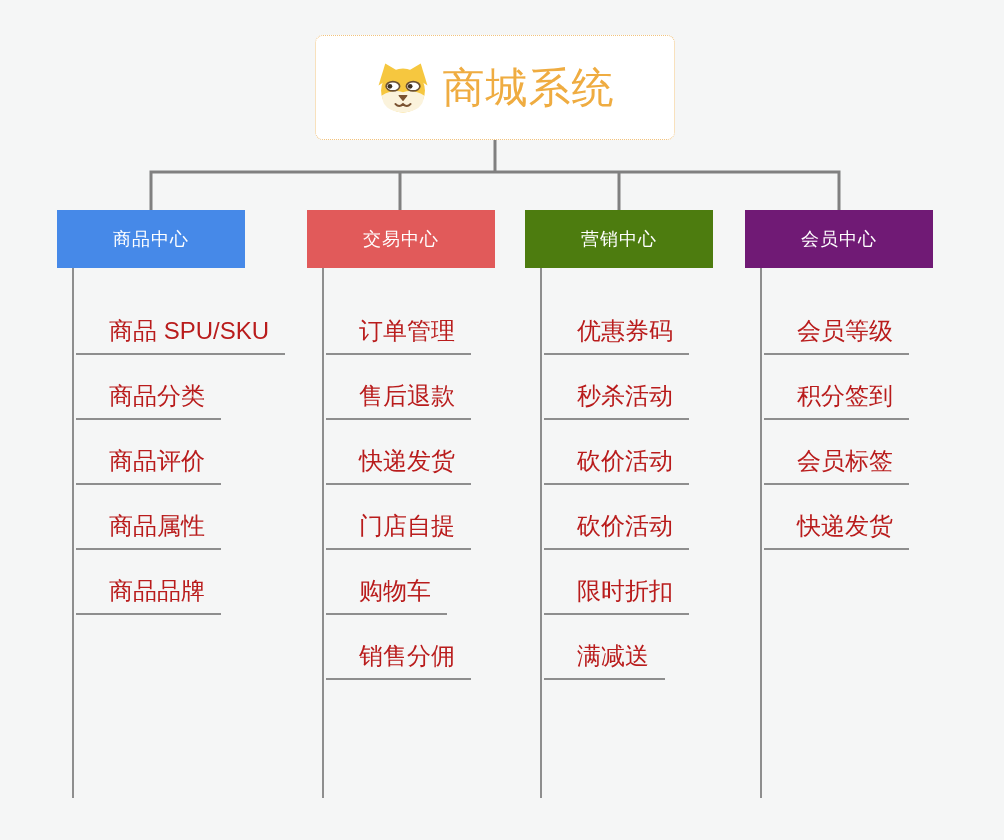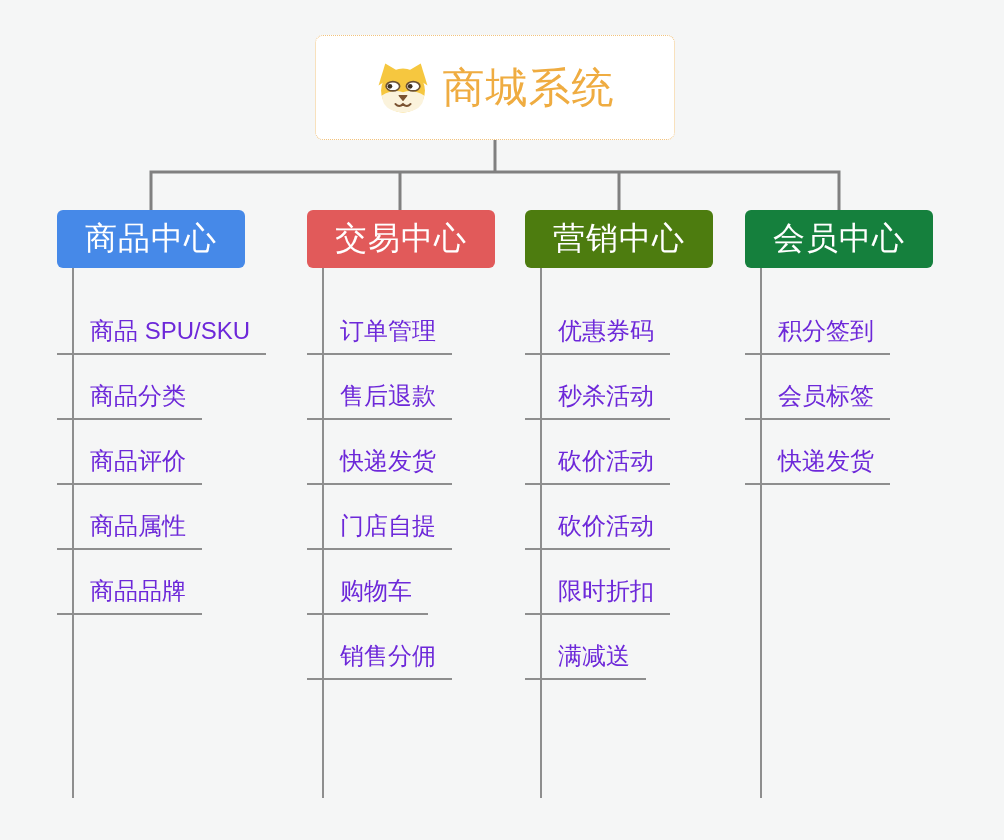--- a/index.html
+++ b/index.html
@@ -17,31 +17,31 @@
     border:1px dotted #f2c37d;border-radius:8px;
     display:flex;align-items:center;justify-content:center;gap:13px;
     cursor:pointer;
   }
   .root-title{font-size:42px;font-weight:500;color:#EFAC41;letter-spacing:1px;line-height:1;}
   .dog-icon{display:flex;align-items:center;}
   
   .branch{position:absolute;top:210px;width:188px;}
   .b0{left:57px}.b1{left:307px}.b2{left:525px}.b3{left:745px}
   .branch-box{
-    height:58px;border-radius:6px;
+    height:58px;border-radius:0;
     display:flex;align-items:center;justify-content:center;
-    color:#ffffff;font-size:32px;letter-spacing:1px;cursor:pointer;
+    color:#ffffff;font-size:18px;letter-spacing:1px;cursor:pointer;
   }
   .trunk{position:absolute;left:15px;top:58px;width:2px;height:530px;background:#8e8e8e;}
   .leaves{position:relative;}
   .leaf{height:65px;display:flex;align-items:flex-end;}
   .leaf:first-child{height:87px;}
   .leaf-line{
-    margin-left:0;border-bottom:2px solid #8e8e8e;
-    padding:0 16px 8px 33px;font-size:24px;color:#6d28d9;
+    margin-left:19px;border-bottom:2px solid #8e8e8e;
+    padding:0 16px 8px 33px;font-size:24px;color:#b91c1c;
     white-space:nowrap;line-height:1.15;cursor:pointer;
   }
 </style>
 </head>
 <body>
 
 <div class="canvas" style="background: rgb(245, 246, 246);">
 
   <svg class="connectors" width="1004" height="840" viewBox="0 0 1004 840">
     <g stroke="#808080" stroke-width="3" fill="none">
@@ -136,23 +136,26 @@
       <div class="leaf">
           <span class="leaf-line">限时折扣</span>
         </div>
       <div class="leaf">
           <span class="leaf-line">满减送</span>
         </div>
     </div>
   </div>
 
   <div class="branch b3">
-    <div class="branch-box" style="background: #15803d;">会员中心</div>
+    <div class="branch-box" style="background: #701a75;">会员中心</div>
     <div class="trunk"></div>
     <div class="leaves">
+      <div class="leaf">
+          <span class="leaf-line">会员等级</span>
+        </div>
       <div class="leaf">
           <span class="leaf-line">积分签到</span>
         </div>
       <div class="leaf">
           <span class="leaf-line">会员标签</span>
         </div>
       <div class="leaf">
           <span class="leaf-line">快递发货</span>
         </div>
     </div>

